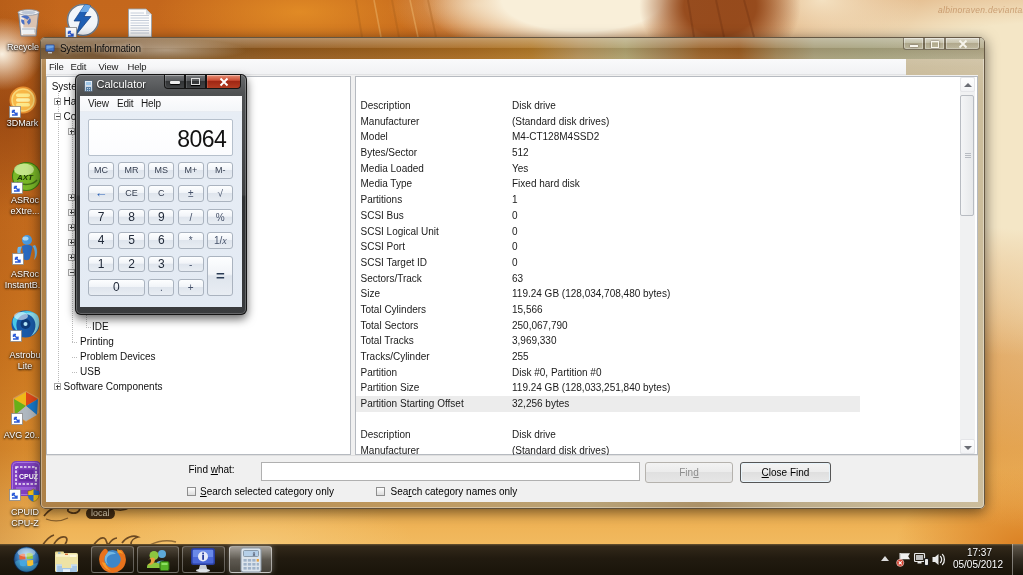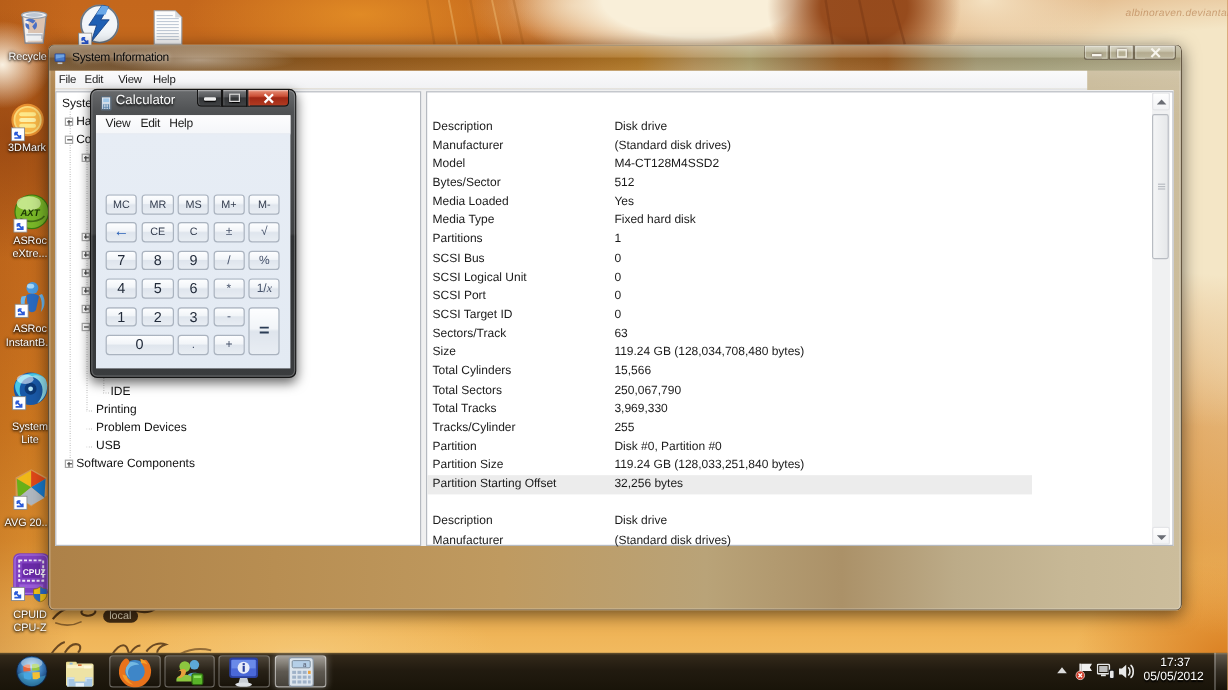--- a/index.html
+++ b/index.html
@@ -174,21 +174,21 @@
   <path d="M3,13 C7,4 22,2 28,10 C24,6.5 12,6 8,13 C5.5,17 6,23 9,27 C4,23 1.5,17.5 3,13 Z" fill="#48c8e8"></path>
   <path d="M28,10 C31,16 29,26 21,30 C26,25 27,17 23,12 C21,9.5 18,8 15,8 C20,5.5 25,6.5 28,10 Z" fill="#90e0f0"></path>
   <circle cx="15.5" cy="18" r="5" fill="#0d3a78"></circle>
   <circle cx="15.5" cy="18" r="2" fill="#b8e8f8"></circle>
   <ellipse cx="11" cy="10" rx="7" ry="4" fill="rgba(255,255,255,0.55)"></ellipse>
 </svg>
 <svg width="12" height="12" style="position:absolute;left:10px;top:330px" viewBox="0 0 12 12">
   <rect x="0.5" y="0.5" width="11" height="11" fill="#fff" stroke="#888" stroke-width="0.8"></rect>
   <path d="M3,9 L8,9 L8,6.5 M8,9 L3.5,4.5 M3.5,4.5 L3.5,7 M3.5,4.5 L6,4.5" stroke="#2a5ad8" stroke-width="1.4" fill="none"></path>
 </svg>
-<div class="dlbl" style="left:2px;top:349.5px;width:46px">System
+<div class="dlbl" style="left:2px;top:349.5px;width:46px">Astrobu
 Lite</div>
 <svg width="30" height="35" style="position:absolute;left:11px;top:389px" viewBox="0 0 30 35">
   <path d="M15,2 L28,9 L28,24 L15,33 L2,24 L2,9 Z" fill="#e8e8e8" opacity="0.25"></path>
   <path d="M15,3 L15,17 L3,10 Z" fill="#f0b818"></path>
   <path d="M15,3 L27,10 L15,17 Z" fill="#e04818"></path>
   <path d="M3,10 L15,17 L4,26 Z" fill="#68b018"></path>
   <path d="M27,10 L26,26 L15,17 Z" fill="#1878c8"></path>
   <path d="M4,26 L15,17 L26,26 L15,32 Z" fill="#b0b8c0"></path>
 </svg>
 <svg width="12" height="12" style="position:absolute;left:11px;top:413px" viewBox="0 0 12 12">
@@ -355,20 +355,30 @@
           </div>
         <div id="sthumb">
             <div style="position:absolute;left:3.5px;top:57px;width:6px;height:1px;background:#b8bcc2;box-shadow:0 2px 0 #b8bcc2,0 4px 0 #b8bcc2"></div>
           </div>
         <div class="sbtn" style="bottom:0">
             <div class="tri-dn"></div>
           </div>
       </div>
     </div>
   </div>
+  <div id="findp">
+    <span style="position:absolute;left:142.5px;top:8px">Find <u>w</u>hat:</span>
+    <div style="position:absolute;left:215px;top:6px;width:379px;height:19px;border:1px solid #b0b0b0;background:#fff"></div>
+    <div style="position:absolute;left:599px;top:5.5px;width:88px;height:21px;border:1px solid #b5b2ad;border-radius:3px;background:linear-gradient(180deg,#f3f3f3,#ebebeb 50%,#e0e0e0 50%,#e6e6e6);color:#8d8d8d;text-align:center;line-height:20px">Fin<u>d</u></div>
+    <div style="position:absolute;left:694px;top:5.5px;width:91px;height:21px;border:1px solid #565656;border-radius:3px;background:linear-gradient(180deg,#f4f4f4,#ececec 50%,#dfdfdf 50%,#e8e8e8);color:#000;text-align:center;line-height:20px;box-shadow:inset 0 0 0 1px #e8f4fb"><u>C</u>lose Find</div>
+    <div style="position:absolute;left:140.5px;top:31px;width:9px;height:9px;border:1px solid #8e8e8e;background:linear-gradient(180deg,#fefefe,#ddd)"></div>
+    <span style="position:absolute;left:154px;top:30px"><u>S</u>earch selected category only</span>
+    <div style="position:absolute;left:330px;top:31px;width:9px;height:9px;border:1px solid #8e8e8e;background:linear-gradient(180deg,#fefefe,#ddd)"></div>
+    <span style="position:absolute;left:344.5px;top:30px">Sea<u>r</u>ch category names only</span>
+  </div>
 </div>
 
 <div id="calc">
   <div style="position:absolute;left:8.5px;top:6px;width:9px;height:12px;background:linear-gradient(180deg,#e8eef5,#b8c8da);border:1px solid #5a6a7a;border-radius:1px">
       <div style="position:absolute;left:1px;top:1px;width:5px;height:3px;background:#9ec6e8"></div>
       <div style="position:absolute;left:1px;top:5.5px;width:5px;height:4px;background-image:linear-gradient(90deg,#5580a8 1px,transparent 1px),linear-gradient(180deg,#5580a8 1px,transparent 1px);background-size:2px 2px"></div>
     </div>
   <div style="position:absolute;left:21.5px;top:4px;font-size:11px;color:#fff;text-shadow:0 1px 2px #000">Calculator</div>
   <div class="capbtns" style="left:88.6px;top:1px">
     <div class="ccb first" style="width:21px">
@@ -381,20 +391,23 @@
         <svg width="10" height="10" style="position:absolute;left:12.5px;top:1.5px" viewBox="0 0 10 10">
           <path d="M1.5,1.5 L8.5,8.5 M8.5,1.5 L1.5,8.5" stroke="#fff" stroke-width="1.9"></path>
         </svg>
       </div>
   </div>
   <div id="calcclient">
     <div style="position:absolute;left:0;top:0;width:162px;height:16px;background:linear-gradient(180deg,#fdfdfe,#f4f6f9);border-bottom:1px solid #e8ecf2;font-size:10px;color:#1a1a1a;letter-spacing:-0.2px">
       <span style="position:absolute;left:8px;top:2px">View</span>
         <span style="position:absolute;left:37px;top:2px">Edit</span>
         <span style="position:absolute;left:61px;top:2px">Help</span>
+    </div>
+    <div style="position:absolute;left:8px;top:23px;width:145.3px;height:36.5px;border:1px solid #b6c0cc;border-radius:2px;background:linear-gradient(180deg,#fff,#fbfcfe);">
+      <div style="position:absolute;right:6px;bottom:2px;font-size:23px;color:#111;letter-spacing:-0.5px">8064</div>
     </div>
     <div id="keys">
       <div class="kbtn m" style="left:8px;top:66.3px">MC</div>
       <div class="kbtn m" style="left:38.4px;top:66.3px">MR</div>
       <div class="kbtn m" style="left:68.2px;top:66.3px">MS</div>
       <div class="kbtn m" style="left:97.7px;top:66.3px">M+</div>
       <div class="kbtn m" style="left:127.2px;top:66.3px">M-</div>
       <div class="kbtn" style="left:8px;top:89.3px;color:#2a62b8;font-size:13px;font-weight:bold;line-height:14.5px">←</div>
       <div class="kbtn m" style="left:38.4px;top:89.3px">CE</div>
       <div class="kbtn m" style="left:68.2px;top:89.3px">C</div>

